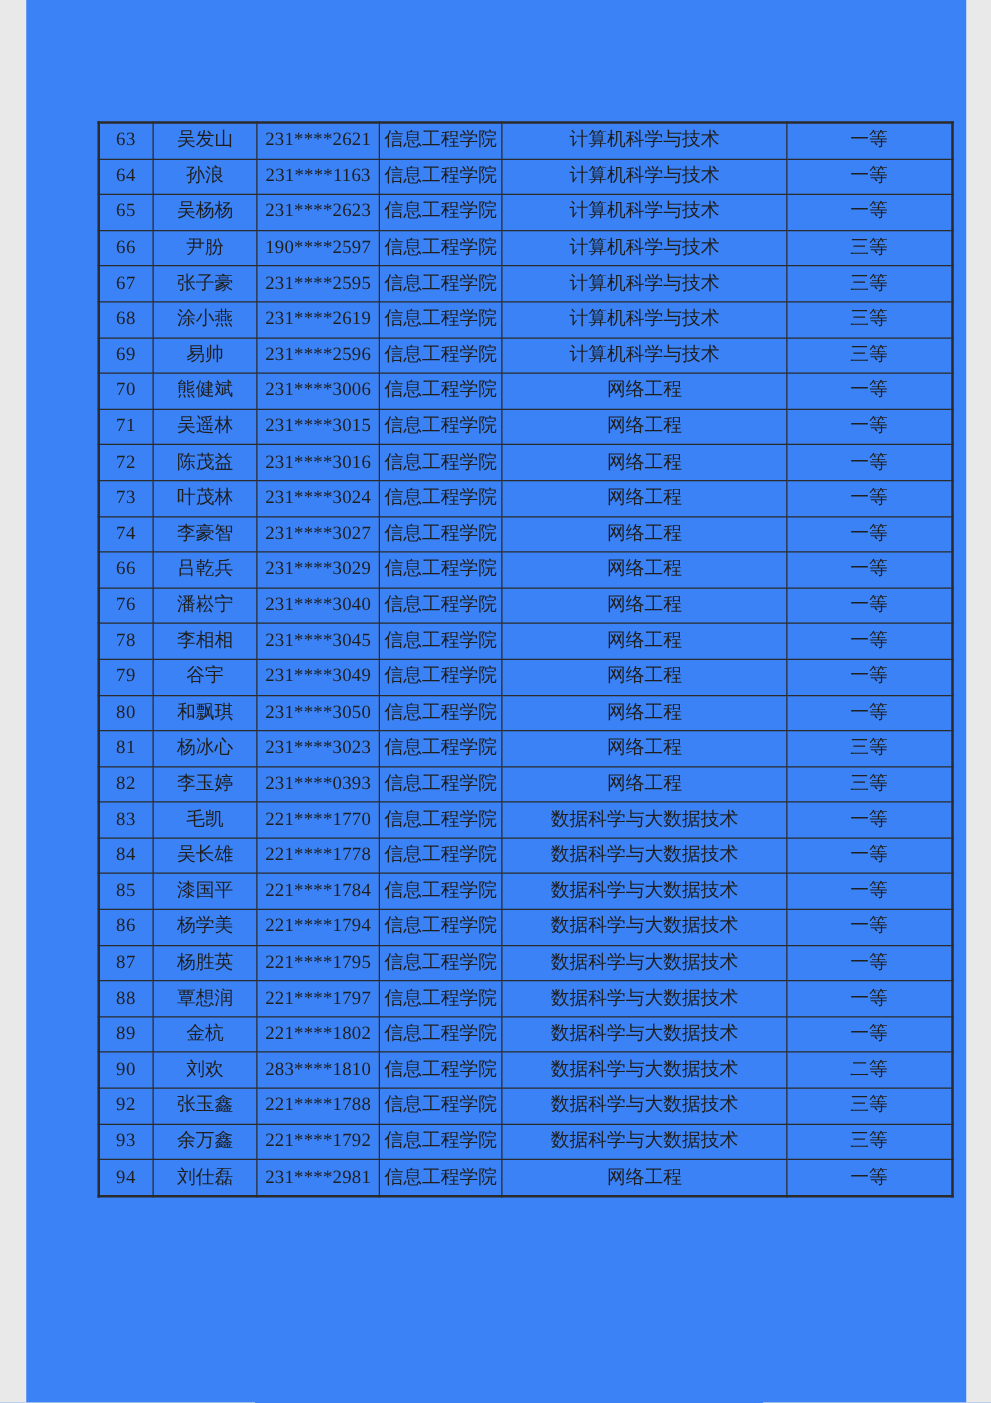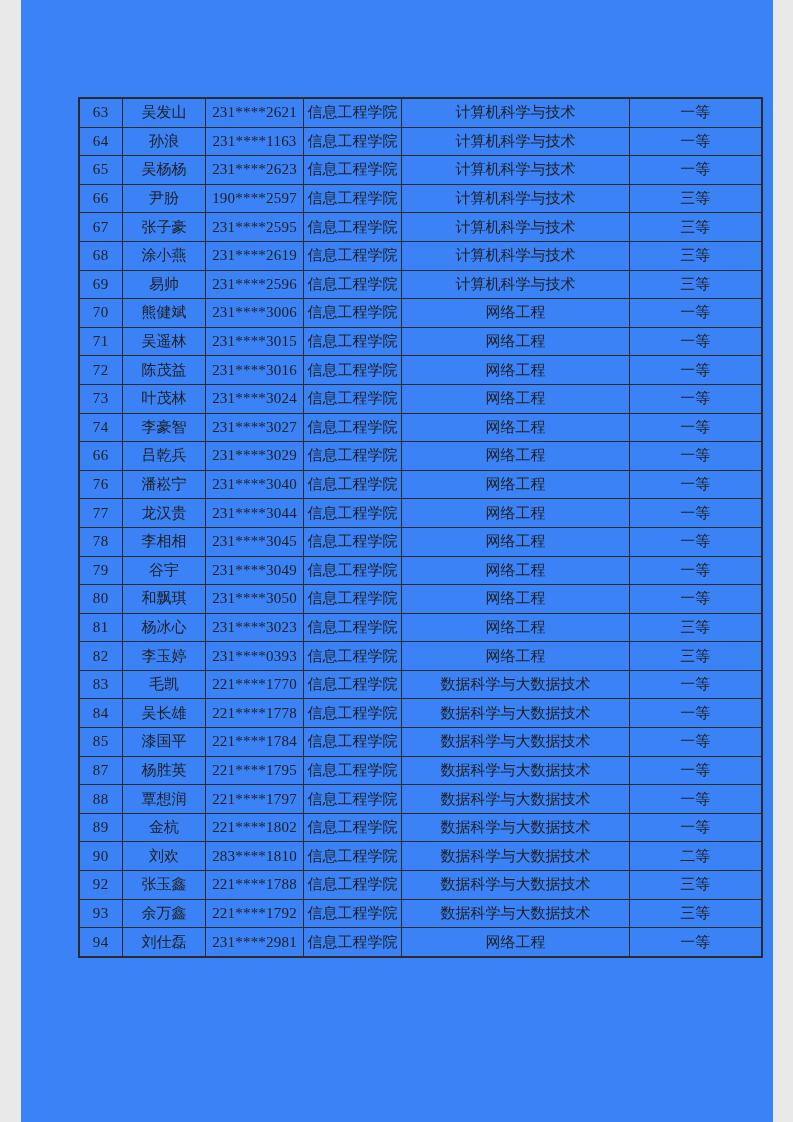--- a/index.html
+++ b/index.html
@@ -160,28 +160,20 @@
         </tr>
         <tr>
           <td class="col-index">76</td>
           <td class="col-name">潘崧宁</td>
           <td class="col-student_id">231****3040</td>
           <td class="col-college">信息工程学院</td>
           <td class="col-major">网络工程</td>
           <td class="col-award">一等</td>
         </tr>
         <tr>
-          <td class="col-index">77</td>
-          <td class="col-name">龙汉贵</td>
-          <td class="col-student_id">231****3044</td>
-          <td class="col-college">信息工程学院</td>
-          <td class="col-major">网络工程</td>
-          <td class="col-award">一等</td>
-        </tr>
-        <tr>
           <td class="col-index">78</td>
           <td class="col-name">李相相</td>
           <td class="col-student_id">231****3045</td>
           <td class="col-college">信息工程学院</td>
           <td class="col-major">网络工程</td>
           <td class="col-award">一等</td>
         </tr>
         <tr>
           <td class="col-index">79</td>
           <td class="col-name">谷宇</td>
@@ -227,20 +219,28 @@
           <td class="col-name">吴长雄</td>
           <td class="col-student_id">221****1778</td>
           <td class="col-college">信息工程学院</td>
           <td class="col-major">数据科学与大数据技术</td>
           <td class="col-award">一等</td>
         </tr>
         <tr>
           <td class="col-index">85</td>
           <td class="col-name">漆国平</td>
           <td class="col-student_id">221****1784</td>
+          <td class="col-college">信息工程学院</td>
+          <td class="col-major">数据科学与大数据技术</td>
+          <td class="col-award">一等</td>
+        </tr>
+        <tr>
+          <td class="col-index">86</td>
+          <td class="col-name">杨学美</td>
+          <td class="col-student_id">221****1794</td>
           <td class="col-college">信息工程学院</td>
           <td class="col-major">数据科学与大数据技术</td>
           <td class="col-award">一等</td>
         </tr>
         <tr>
           <td class="col-index">87</td>
           <td class="col-name">杨胜英</td>
           <td class="col-student_id">221****1795</td>
           <td class="col-college">信息工程学院</td>
           <td class="col-major">数据科学与大数据技术</td>

